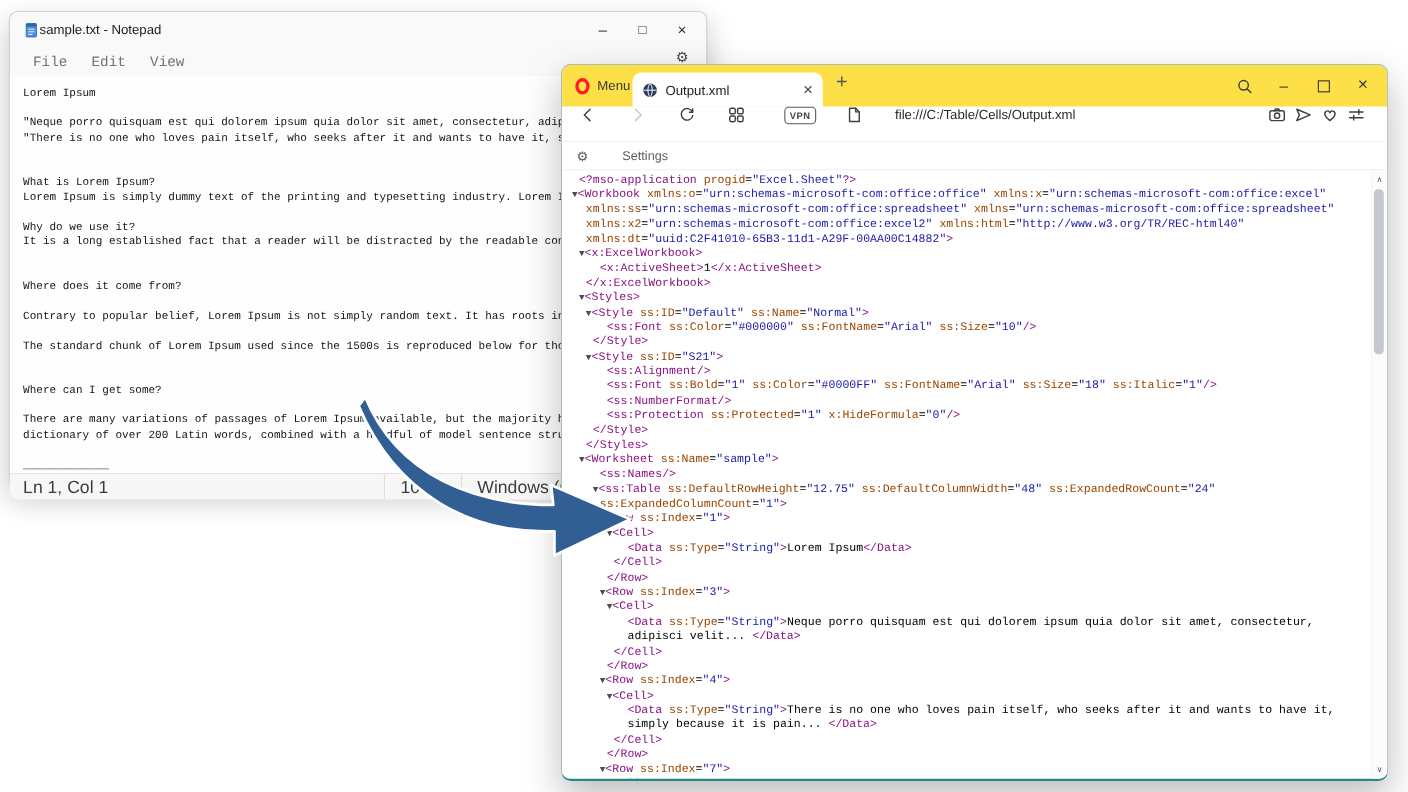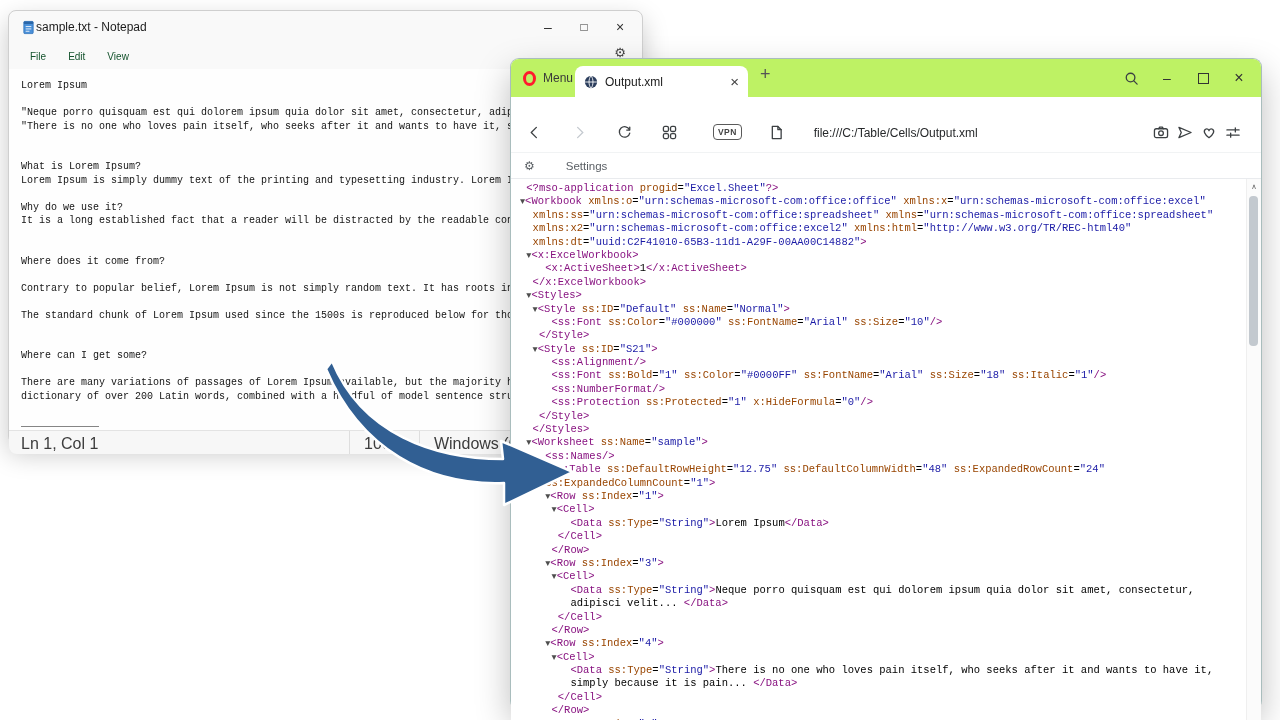--- a/index.html
+++ b/index.html
@@ -9,52 +9,52 @@
   .np{position:absolute;left:8px;top:10px;width:635px;height:434px;z-index:10;
       background:#f9f9f9;border:1px solid #cfcfcf;border-radius:8px;
       box-shadow:0 10px 26px rgba(0,0,0,.22);box-sizing:border-box;}
   .np-title{height:32px;display:flex;align-items:center;padding:0 4px 0 12px;}
   .np-title-text{font-size:12px;color:#1b1b1b;margin-left:0;}
   .np-controls{margin-left:auto;display:flex;height:100%;}
   .np-btn{width:36px;height:100%;display:flex;align-items:center;justify-content:center;
           font-size:14px;color:#333;}
   .np-btn.max{font-size:12px;}
   .np-menu{height:26px;display:flex;align-items:center;padding-left:10px;position:relative;}
-  .menu-item{padding:3px 11px;font-size:10px;color:#14532d;border-radius:5px;}
+  .menu-item{padding:3px 11px;font-size:13px;color:#737373;border-radius:5px;font-family:Liberation Mono, monospace;}
   .np-gear{position:absolute;right:16px;top:2px;font-family:"DejaVu Sans",sans-serif;
            font-size:13px;color:#454545;}
   .np-text{height:351px;background:#fefefe;padding:10px 0 0 12px;overflow:hidden;
            font-family:"Liberation Mono","DejaVu Sans Mono",monospace;font-size:10px;
            line-height:13.5px;color:#141414;white-space:pre;}
   .np-line{height:13.5px;}
   .np-status{height:23px;border-top:1px solid #e3e3e3;position:relative;background:#f7f7f7;
              border-radius:0 0 8px 8px;font-size:16px;color:#3c3c3c;}
   .np-pos{position:absolute;left:12px;top:4px;}
   .np-segs{position:absolute;left:340px;top:0;height:100%;display:flex;}
   .np-seg{padding:4px 14px 0;border-left:1px solid #dedede;}
   
   .br{position:absolute;left:510px;top:58px;width:752px;height:652px;z-index:20;
       background:#fff;border:1px solid #a9bdbd;border-bottom:4px solid var(--teal,#2a8585);
       border-radius:9px;box-shadow:0 14px 34px rgba(0,0,0,.26);box-sizing:border-box;}
-  .tabstrip{height:38px;background:#bef264;border-radius:8px 8px 0 0;position:relative;
+  .tabstrip{height:38px;background:#fde047;border-radius:8px 8px 0 0;position:relative;
             display:flex;align-items:flex-end;}
   .menu-btn{display:flex;align-items:center;gap:7px;padding:0 12px;height:100%;}
   .o-ring{width:13px;height:15px;border:3.5px solid var(--opera,#ff1b2d);border-radius:50%;
           box-sizing:border-box;}
   .menu-lbl{font-size:12px;color:#3a3a3a;}
   .tab{position:absolute;left:64px;top:7px;width:173px;height:31px;background:#fff;
        border-radius:8px 8px 0 0;display:flex;align-items:center;gap:7px;
        padding:0 9px;box-sizing:border-box;}
   .tab-title{font-size:12px;color:#202020;flex:1;}
   .tab-close{font-size:15px;color:#444;}
   .newtab{position:absolute;left:249px;top:5px;font-size:18px;color:#555;}
   .win-controls{position:absolute;right:4px;top:0;height:38px;display:flex;align-items:center;}
   .wbtn{width:36px;height:100%;display:flex;align-items:center;justify-content:center;
         font-size:14px;color:#333;}
-  .addrbar{height:31px;display:flex;align-items:flex-end;padding:12px 10px;position:relative;
+  .addrbar{height:31px;display:flex;align-items:flex-start;padding:0 10px;position:relative;
            border-bottom:1px solid #f1f3f4;background:#fff;gap:18px;}
   .nav-ic{width:27px;display:flex;justify-content:center;align-items:center;}
   .vpn{border:1.4px solid #5a5a5a;border-radius:4px;font-size:8.5px;font-weight:bold;
        color:#444;padding:2px 4px;margin:0 8px 0 12px;letter-spacing:.4px;}
   .url{font-size:12px;color:#27292b;margin-left:10px;}
   .addr-right{margin-left:auto;display:flex;align-items:center;padding-right:6px;}
   .addr-right .nav-ic{width:24px;}
   .bookbar{height:25px;border-bottom:1px solid #e9ebee;display:flex;align-items:center;
            padding-left:13px;gap:7px;background:#fff;}
   .bb-gear{font-family:"DejaVu Sans",sans-serif;font-size:12px;color:#5a5f64;}

